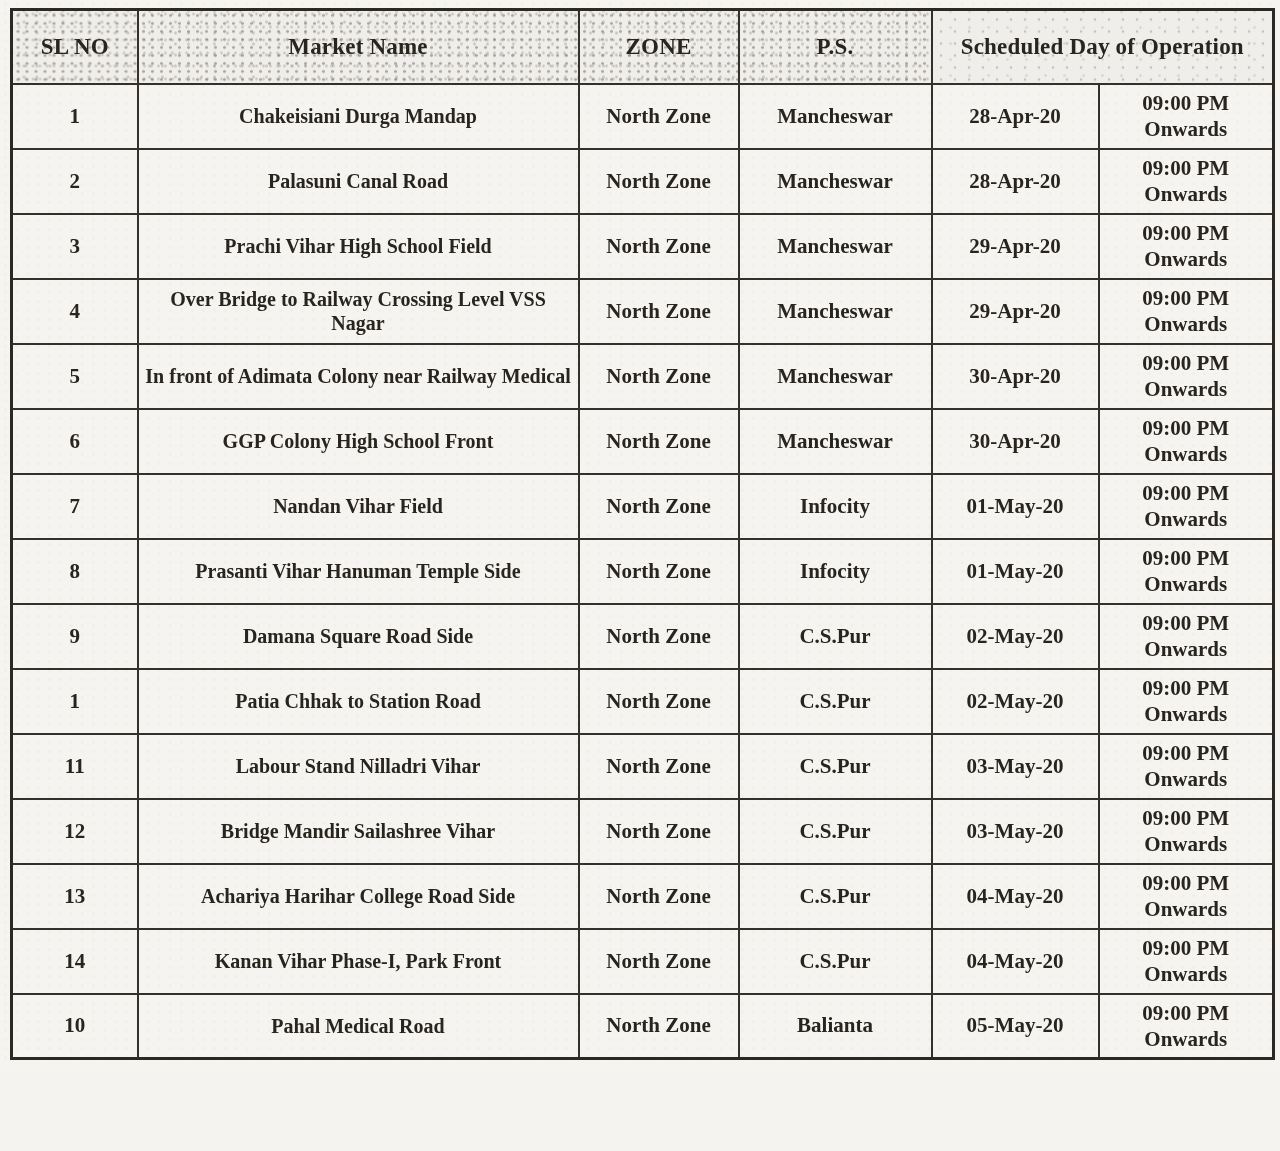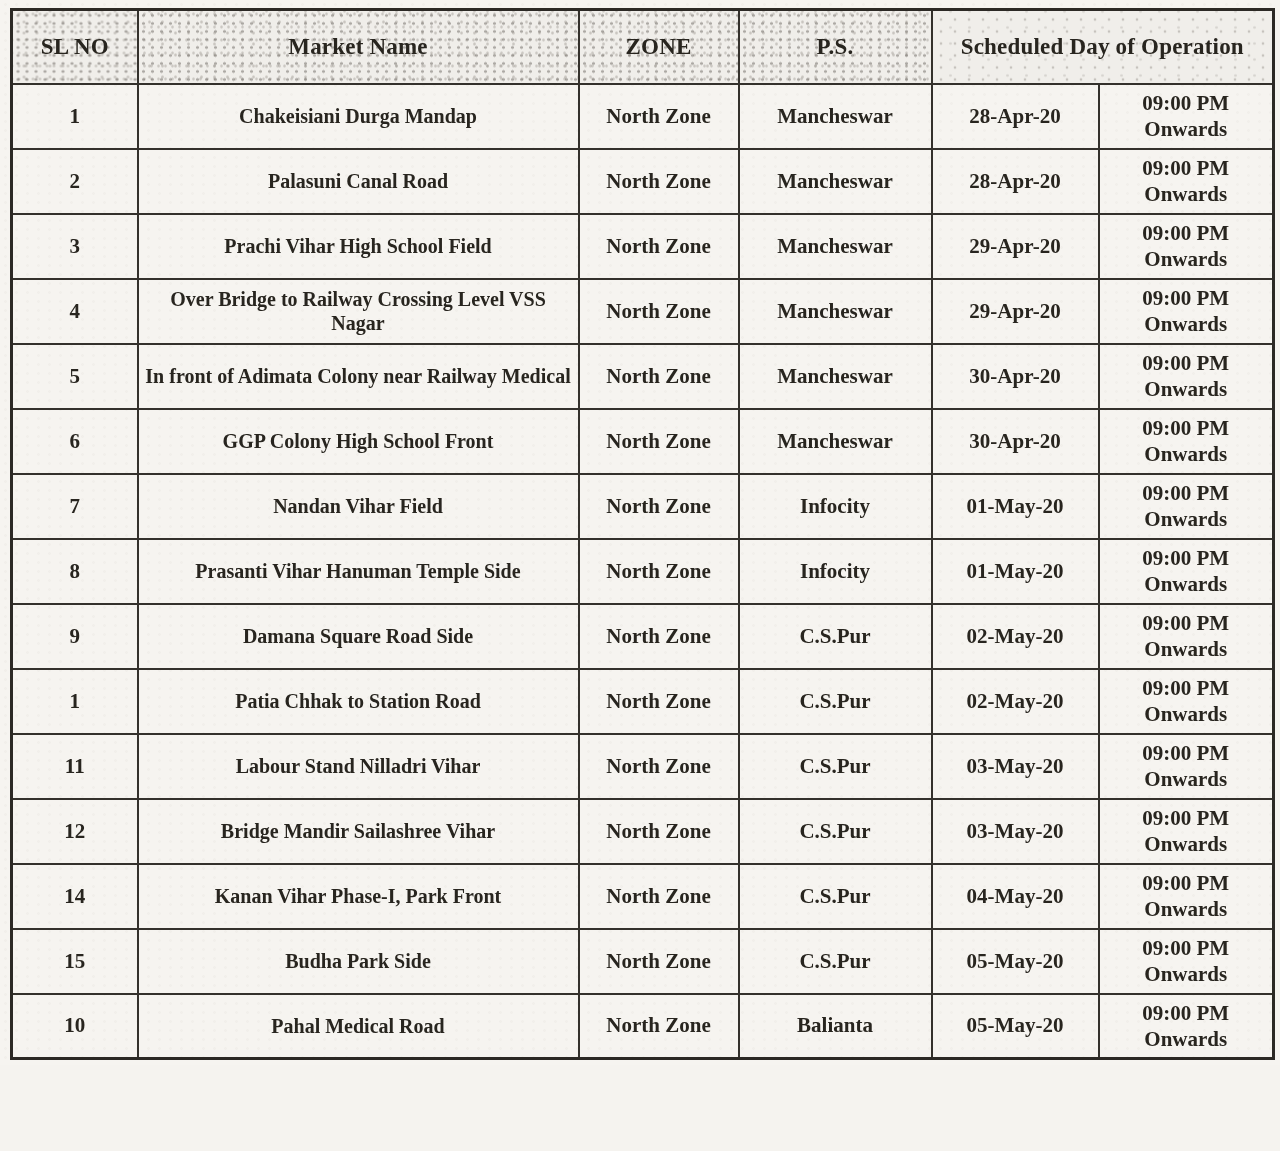--- a/index.html
+++ b/index.html
@@ -245,44 +245,44 @@
       <td class="market">Bridge Mandir Sailashree Vihar</td>
       <td class="zone">North Zone</td>
       <td class="ps">C.S.Pur</td>
       <td class="date">03-May-20</td>
       <td class="time">
         <span class="t1">09:00 PM</span>
         <span class="t2">Onwards</span>
       </td>
     </tr>
 
+    <tr>
+      <td class="sl">13</td>
+      <td class="market">Achariya Harihar College Road Side</td>
+      <td class="zone">North Zone</td>
+      <td class="ps">C.S.Pur</td>
+      <td class="date">04-May-20</td>
+      <td class="time">
+        <span class="t1">09:00 PM</span>
+        <span class="t2">Onwards</span>
+      </td>
+    </tr>
 
     <tr>
       <td class="sl">14</td>
       <td class="market">Kanan Vihar Phase-I, Park Front</td>
       <td class="zone">North Zone</td>
       <td class="ps">C.S.Pur</td>
       <td class="date">04-May-20</td>
       <td class="time">
         <span class="t1">09:00 PM</span>
         <span class="t2">Onwards</span>
       </td>
     </tr>
 
-    <tr>
-      <td class="sl">15</td>
-      <td class="market">Budha Park Side</td>
-      <td class="zone">North Zone</td>
-      <td class="ps">C.S.Pur</td>
-      <td class="date">05-May-20</td>
-      <td class="time">
-        <span class="t1">09:00 PM</span>
-        <span class="t2">Onwards</span>
-      </td>
-    </tr>
 
     <tr>
       <td class="sl">10</td>
       <td class="market">Pahal Medical Road</td>
       <td class="zone">North Zone</td>
       <td class="ps">Balianta</td>
       <td class="date">05-May-20</td>
       <td class="time">
         <span class="t1">09:00 PM</span>
         <span class="t2">Onwards</span>

